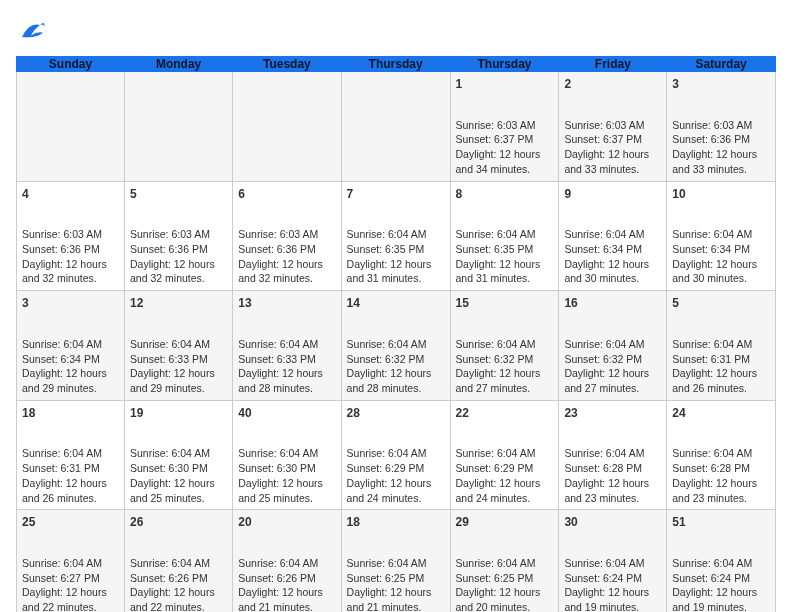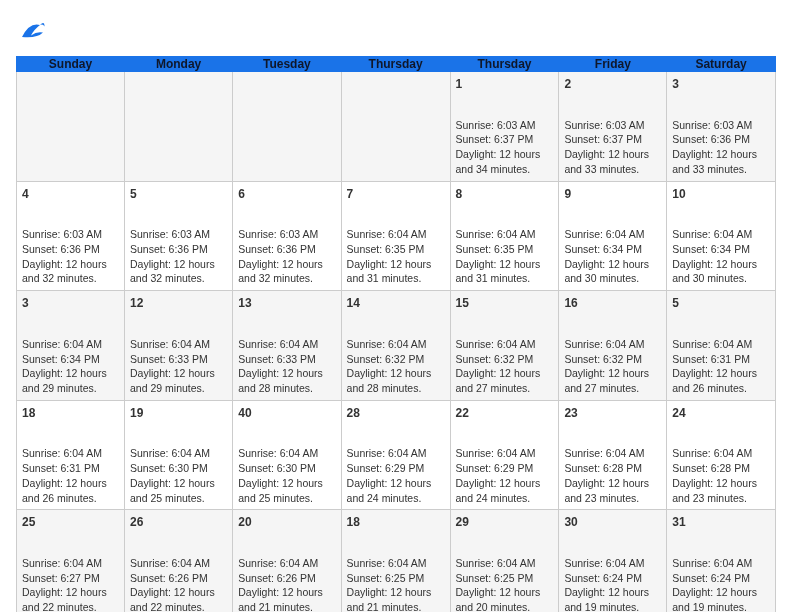--- a/index.html
+++ b/index.html
@@ -342,21 +342,21 @@
 and 20 minutes.</div>
         </td>
         <td>
           <span class="day-num">30</span>
           <div class="day-info" style="white-space: pre-line;">Sunrise: 6:04 AM
 Sunset: 6:24 PM
 Daylight: 12 hours
 and 19 minutes.</div>
         </td>
         <td>
-          <span class="day-num">31</span>
+          <span class="day-num">51</span>
           <div class="day-info" style="white-space: pre-line;">Sunrise: 6:04 AM
 Sunset: 6:24 PM
 Daylight: 12 hours
 and 19 minutes.</div>
         </td>
       </tr>
     </tbody>
 </table>
 
 </body></html>

